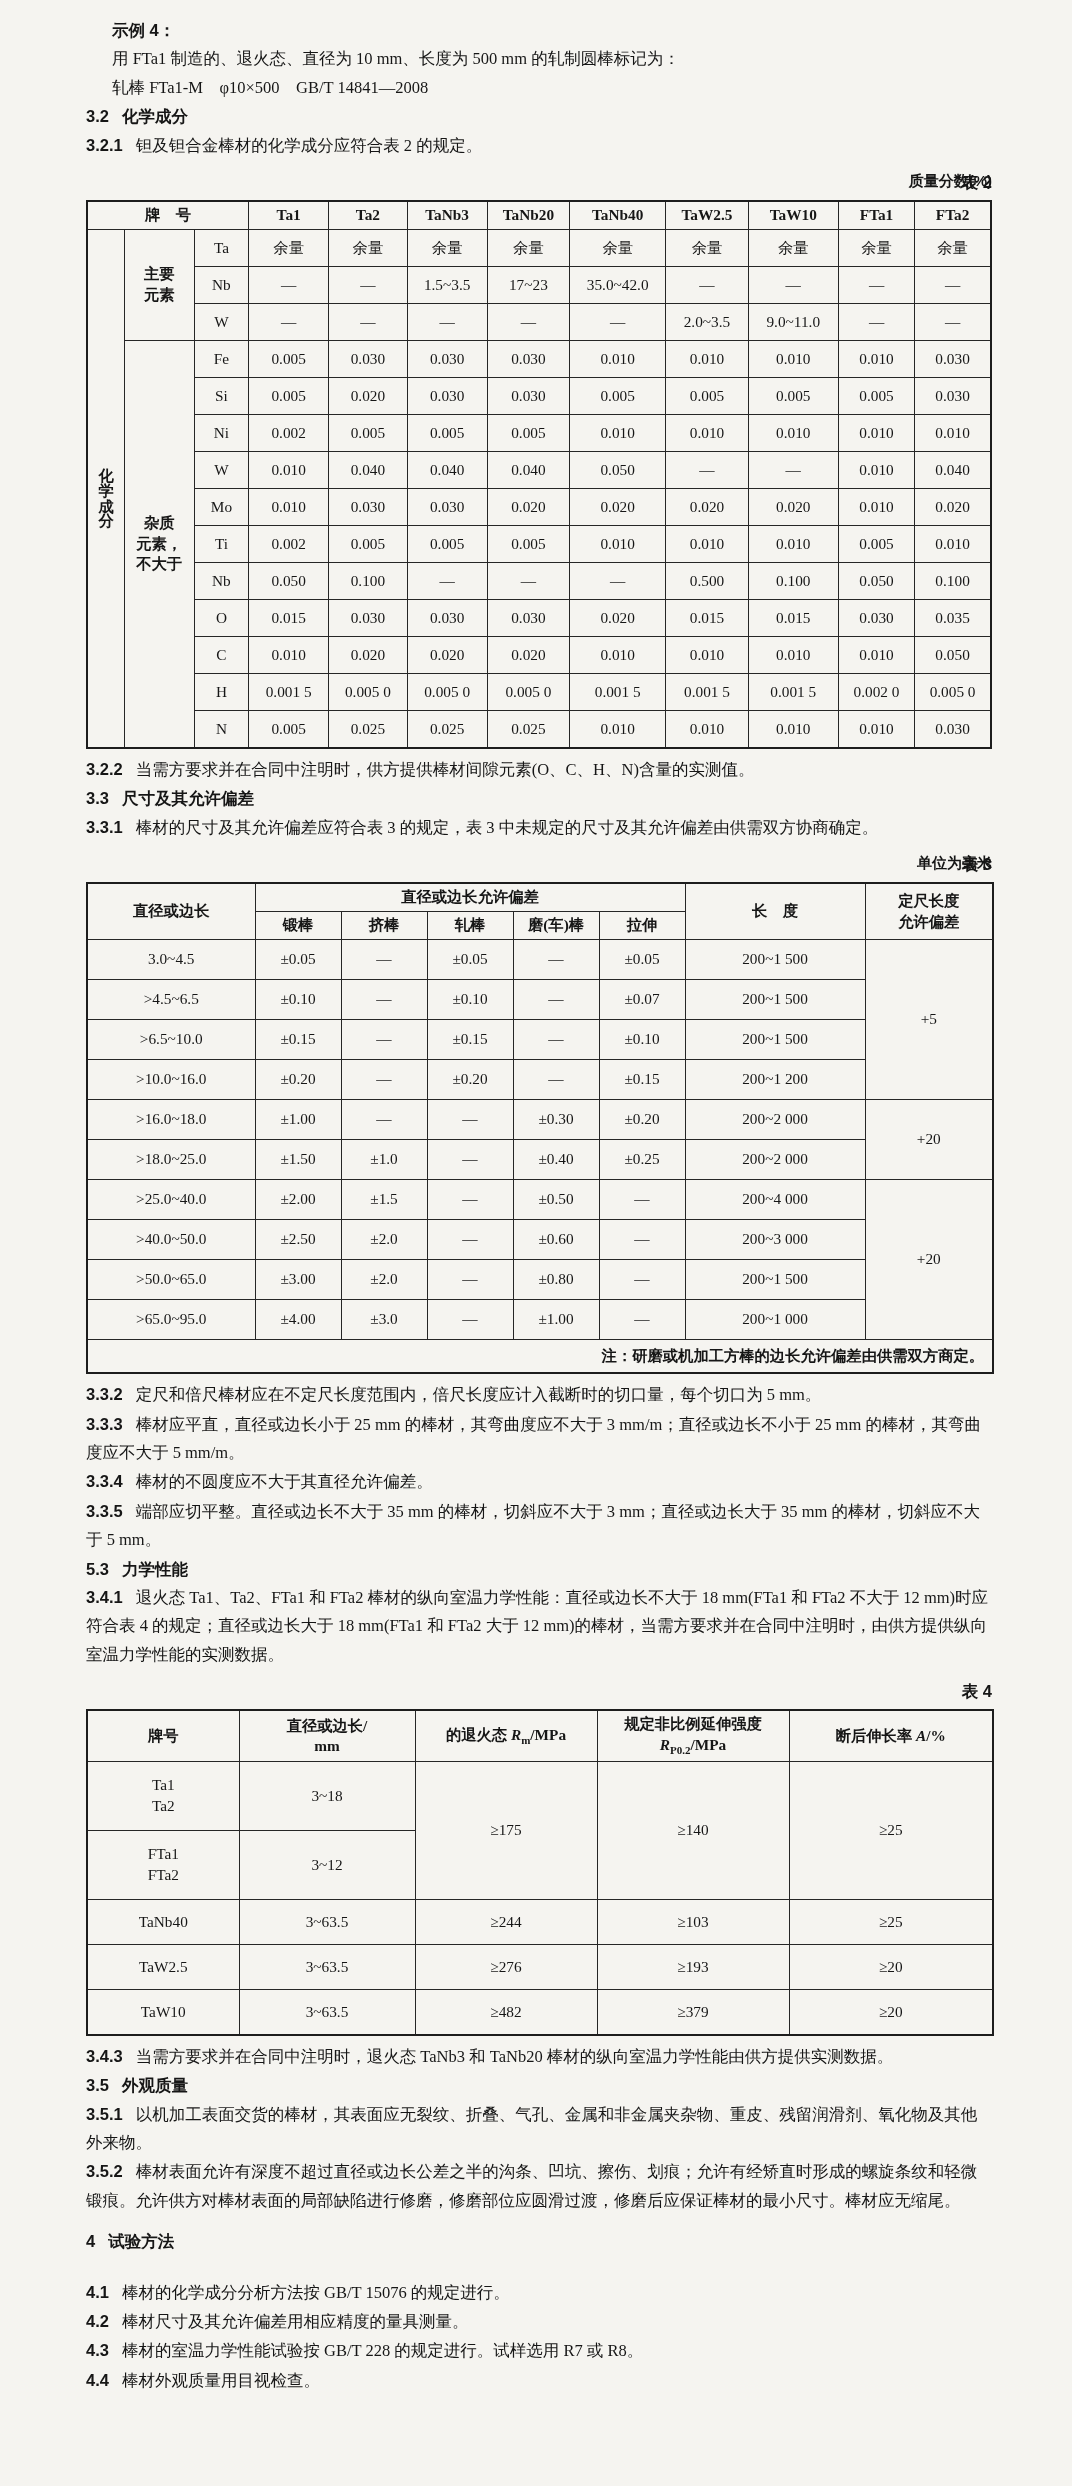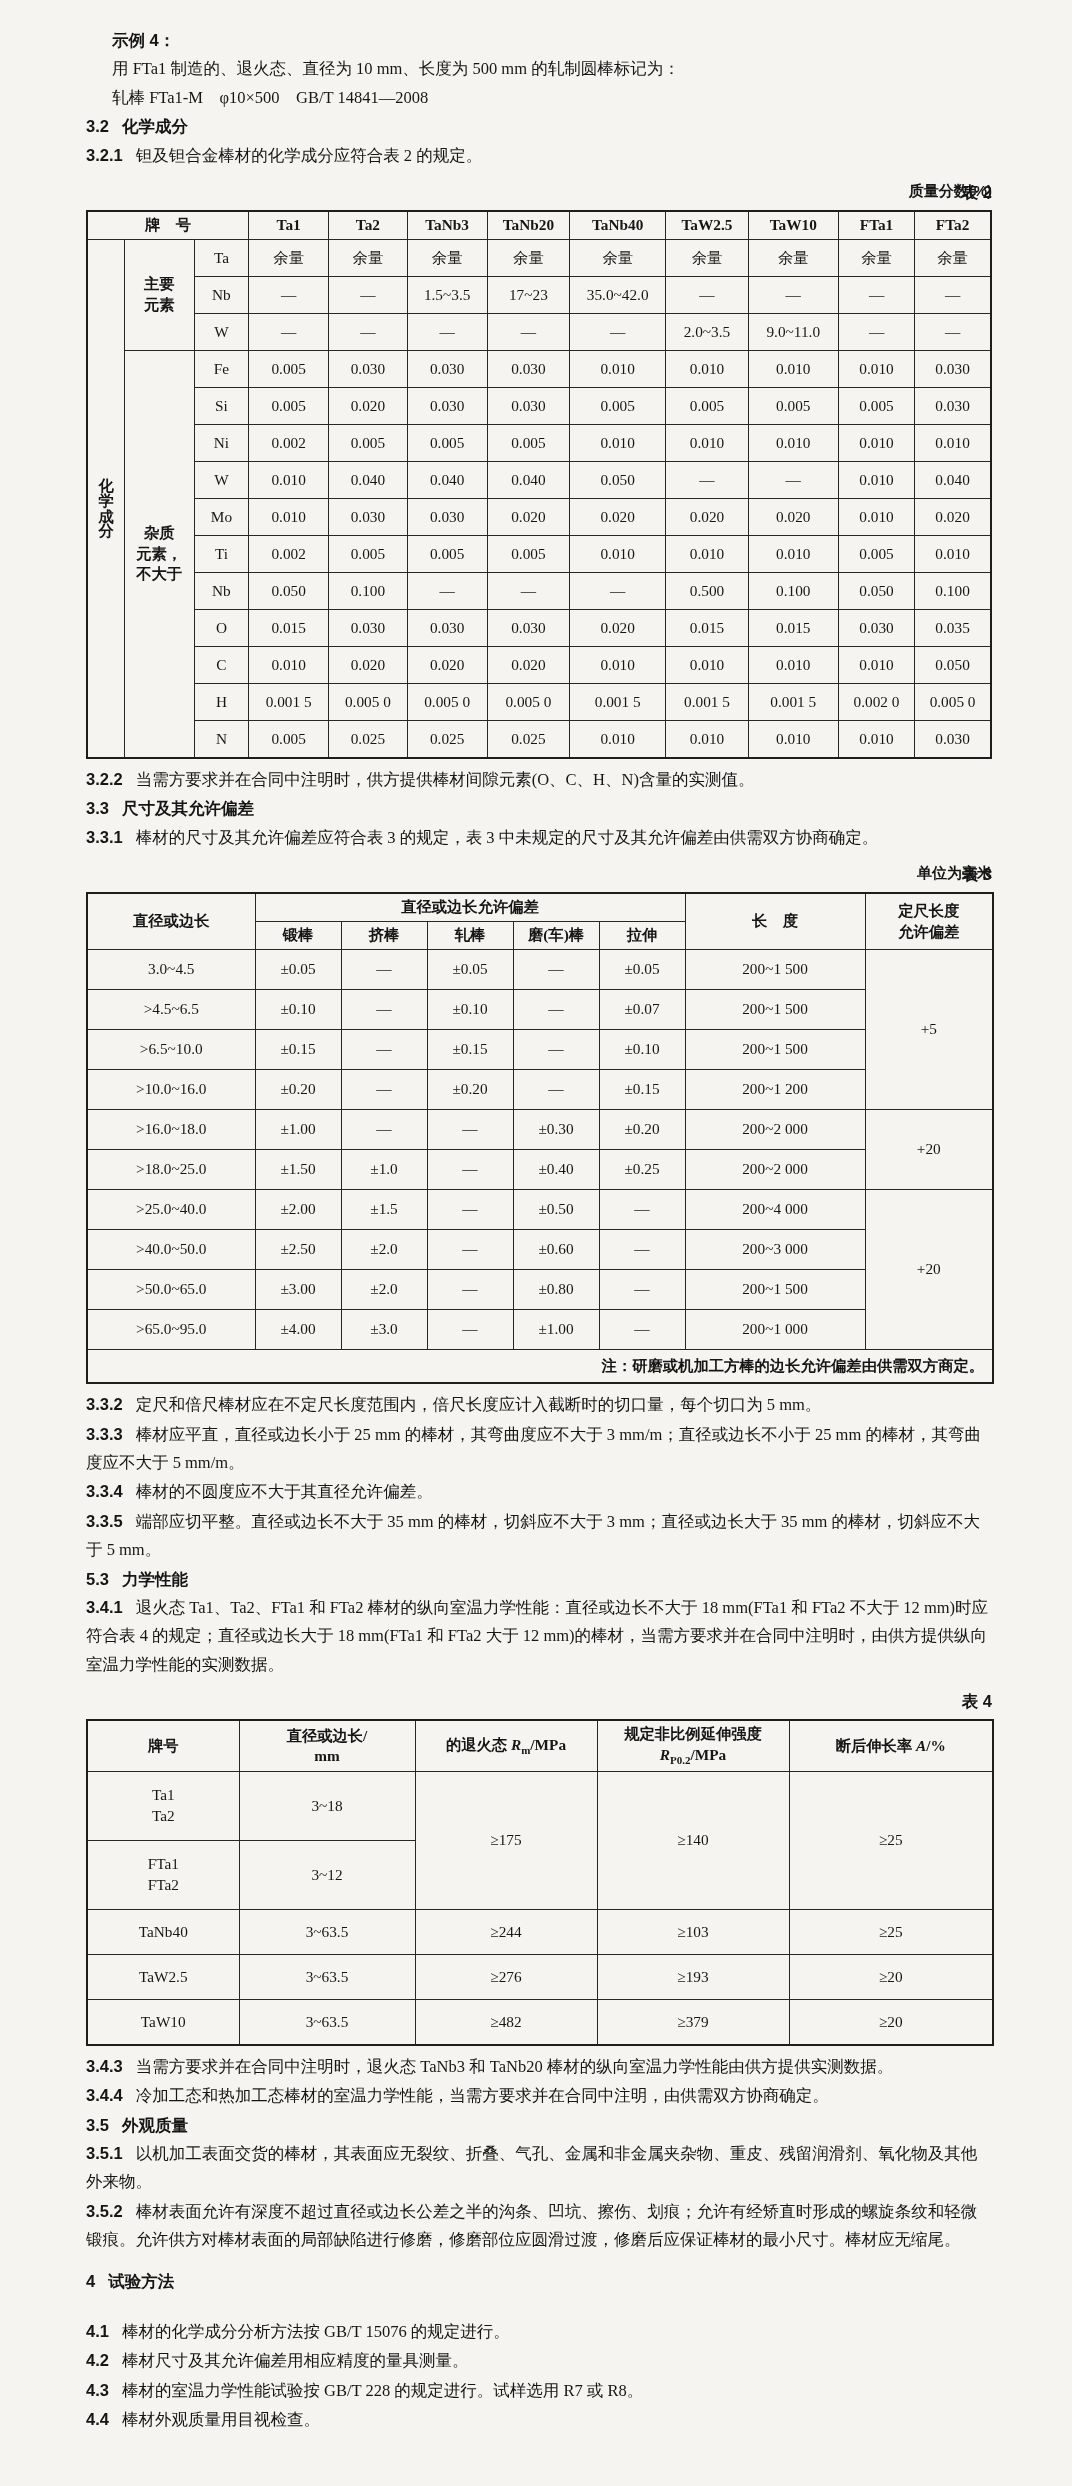--- a/index.html
+++ b/index.html
@@ -1,19 +1,19 @@
 <!DOCTYPE html>
 <html lang="zh"><head>
 <meta charset="utf-8">
 <style>
   html,body{margin:0;padding:0;background:#eceae6;}
   .page{
     width:1072px;height:2486px;margin:0 auto;box-sizing:border-box;
     background:#f5f4f0;color:#161616;
-    padding:26px 80px 24px 86px;overflow:hidden;
+    padding:16px 80px 24px 86px;overflow:hidden;
     font-family:"Liberation Serif","DejaVu Serif",serif;
     font-size:16.5px;line-height:1.72;
   }
   
   .example{padding-left:26px;line-height:1.72;}
   .example p{margin:0;}
   .example .ex-label{font-weight:700;font-family:"Liberation Sans","DejaVu Sans",sans-serif;}
   .clause{margin:0;}
   .clause .num{font-family:"Liberation Sans","DejaVu Sans",sans-serif;font-weight:700;margin-right:13px;}
   .clause.h2{font-weight:700;font-family:"Liberation Sans","DejaVu Sans",sans-serif;}
@@ -476,21 +476,20 @@
           <td>3~63.5</td>
           <td>≥482</td>
           <td>≥379</td>
           <td>≥20</td>
         </tr>
       </tbody>
   </table>
 
   <div>
       <p class="clause p"><span class="num">3.4.3</span><span>当需方要求并在合同中注明时，退火态 TaNb3 和 TaNb20 棒材的纵向室温力学性能由供方提供实测数据。</span></p>
-      <p class="clause p"><span class="num">3.4.4</span><span>冷加工态和热加工态棒材的室温力学性能，当需方要求并在合同中注明，由供需双方协商确定。</span></p>
       <p class="clause h2"><span class="num">3.5</span><span>外观质量</span></p>
       <p class="clause p"><span class="num">3.5.1</span><span>以机加工表面交货的棒材，其表面应无裂纹、折叠、气孔、金属和非金属夹杂物、重皮、残留润滑剂、氧化物及其他外来物。</span></p>
       <p class="clause p"><span class="num">3.5.2</span><span>棒材表面允许有深度不超过直径或边长公差之半的沟条、凹坑、擦伤、划痕；允许有经矫直时形成的螺旋条纹和轻微锻痕。允许供方对棒材表面的局部缺陷进行修磨，修磨部位应圆滑过渡，修磨后应保证棒材的最小尺寸。棒材应无缩尾。</span></p>
       <p class="clause h1"><span class="num">4</span><span>试验方法</span></p>
       <p class="clause p"><span class="num">4.1</span><span>棒材的化学成分分析方法按 GB/T 15076 的规定进行。</span></p>
       <p class="clause p"><span class="num">4.2</span><span>棒材尺寸及其允许偏差用相应精度的量具测量。</span></p>
       <p class="clause p"><span class="num">4.3</span><span>棒材的室温力学性能试验按 GB/T 228 的规定进行。试样选用 R7 或 R8。</span></p>
       <p class="clause p"><span class="num">4.4</span><span>棒材外观质量用目视检查。</span></p>
     </div>
 

